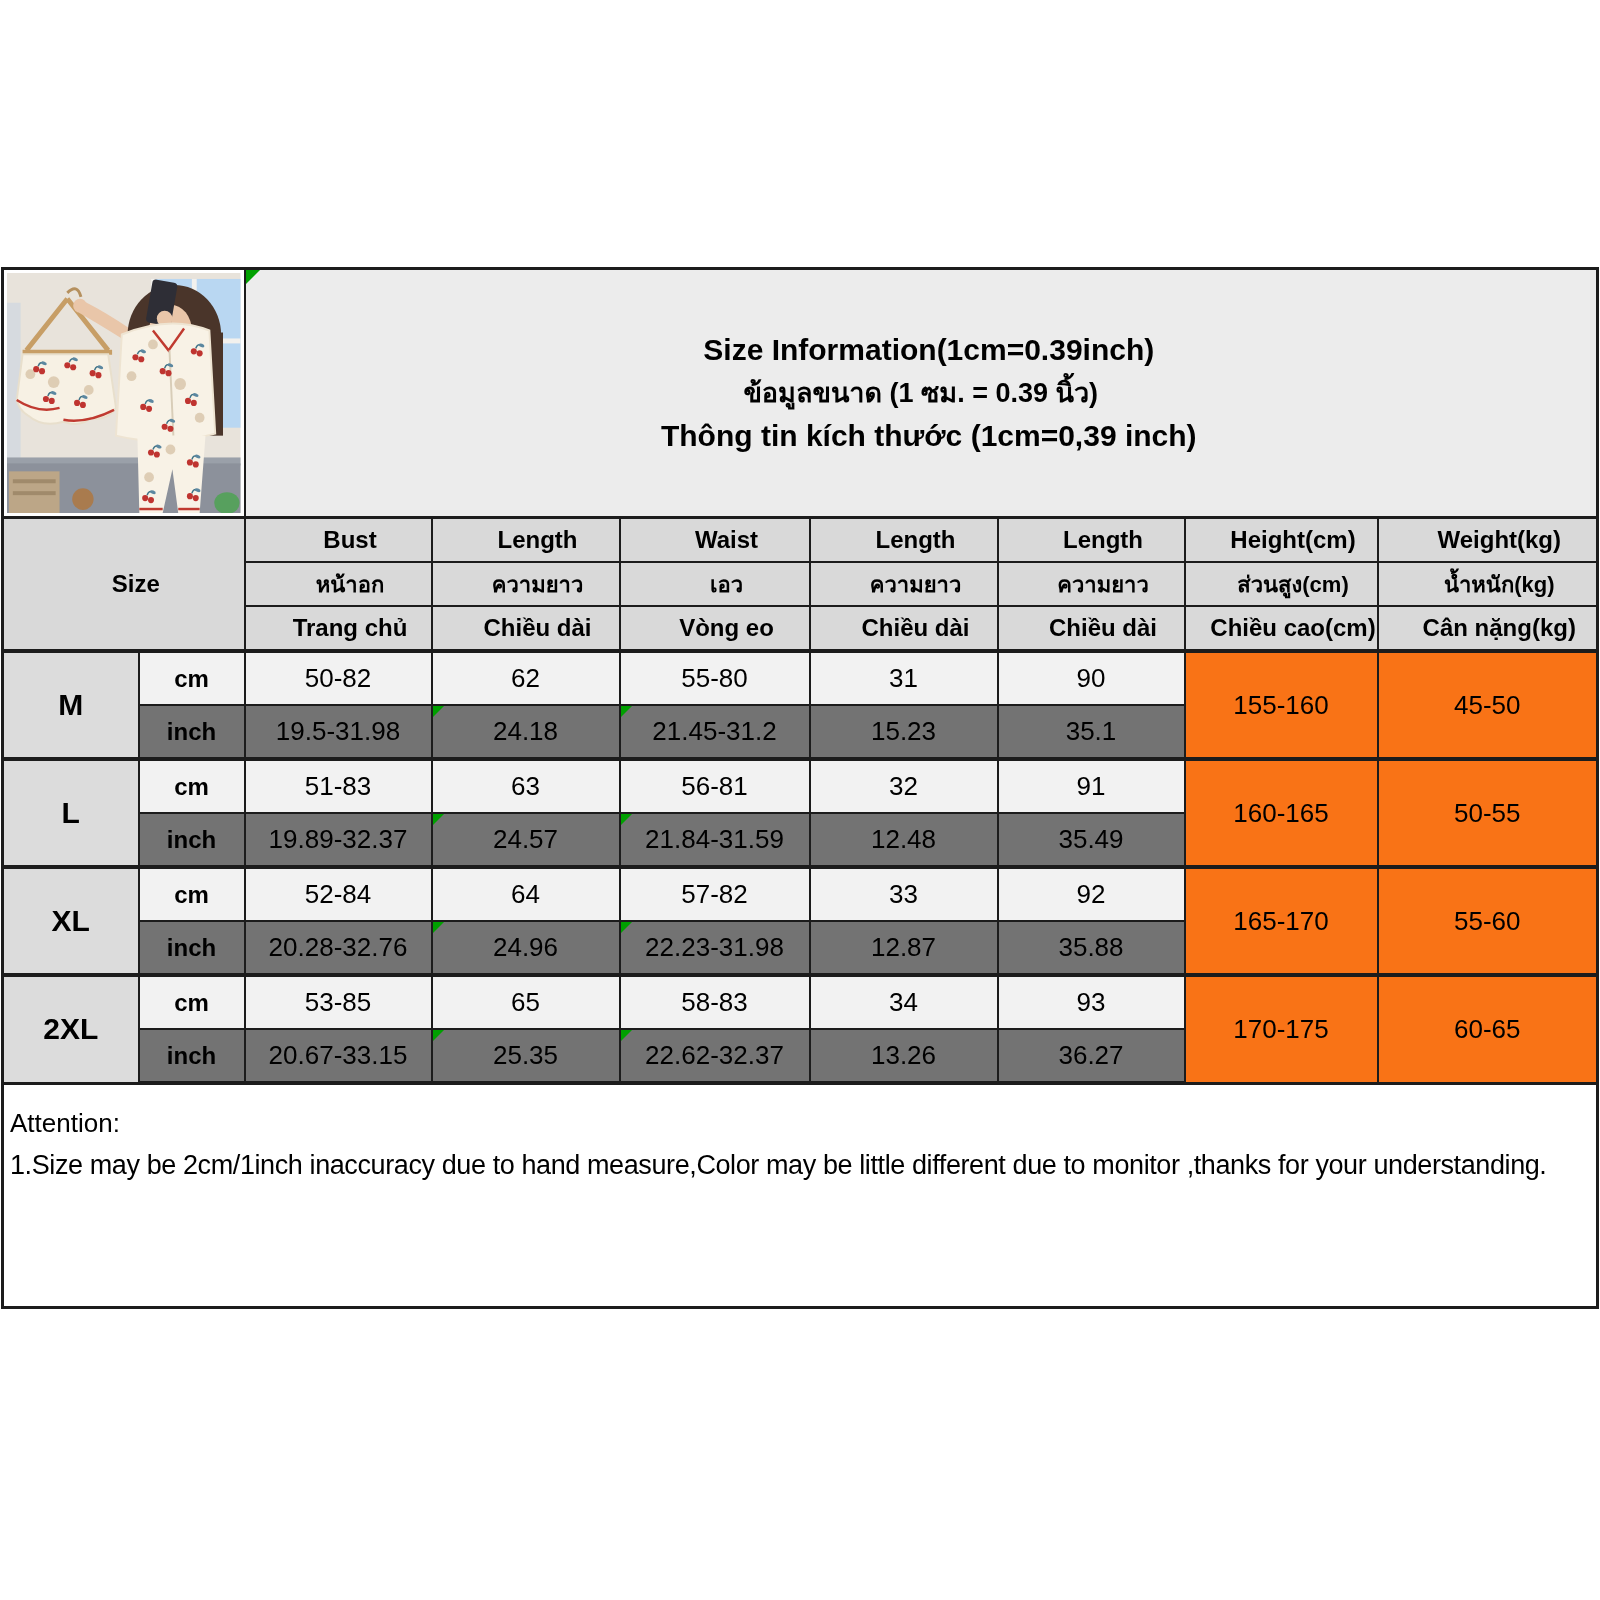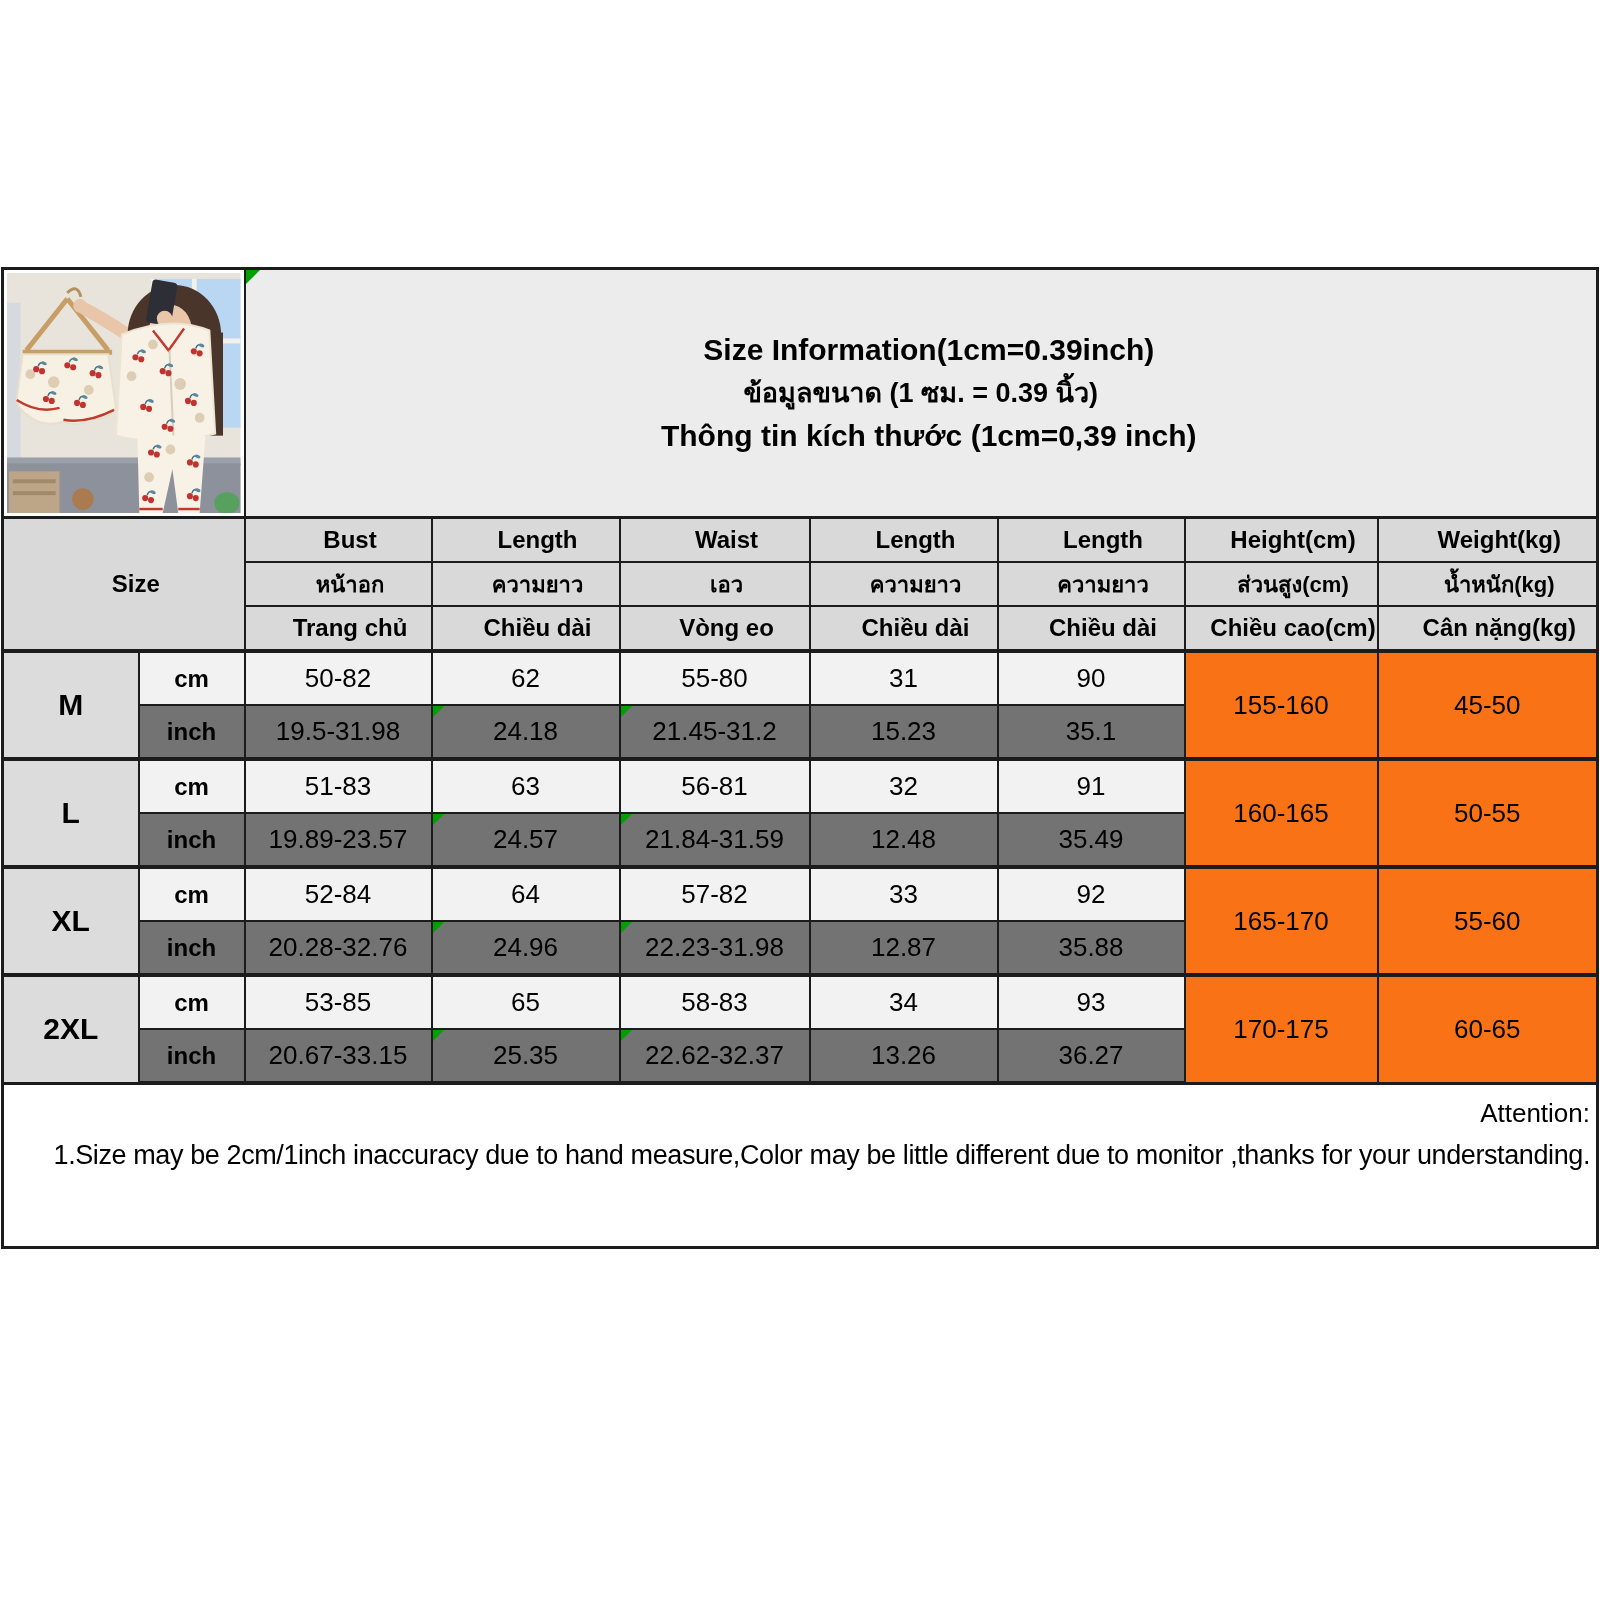--- a/index.html
+++ b/index.html
@@ -26,22 +26,22 @@
   td.c-size{background:#dcdcdc;font-weight:bold;font-size:30px;}
   td.c-unit{font-weight:bold;font-size:24px;}
   td.c-hw{background:#f97316;font-size:26px;}
   tr.group-start td{border-top-width:4px;}
   tr.last-row td{border-bottom-width:4px;}
   
   .flag{position:absolute;top:0;left:0;width:0;height:0;
     border-top:11px solid #00a000;border-right:11px solid transparent;}
   .flag-lg{border-top-width:14px;border-right-width:14px;}
   
-  .attention{border:3px solid #1c1c1c;border-top:0;height:164px;background:#fff;
-    padding:8px 6px;box-sizing:border-box;text-align:right;}
+  .attention{border:3px solid #1c1c1c;border-top:0;height:224px;background:#fff;
+    padding:18px 6px;box-sizing:border-box;text-align:left;}
   .attention .att-head{font-size:26px;line-height:40px;}
   .attention .att-line{font-size:27px;line-height:45px;letter-spacing:-0.4px;}
 </style>
 </head>
 <body>
 
 <div class="sheet">
   <table class="size-table">
     <colgroup>
       <col style="width:136px">
@@ -193,21 +193,21 @@
       <td>51-83</td>
       <td>63</td>
       <td>56-81</td>
       <td>32</td>
       <td>91</td>
       <td class="c-hw" rowspan="2">160-165</td>
       <td class="c-hw" rowspan="2">50-55</td>
     </tr>
     <tr class="r-inch">
       <td class="c-unit">inch</td>
-      <td>19.89-23.57</td>
+      <td>19.89-32.37</td>
       <td><i class="flag"></i><span>24.57</span></td>
       <td><i class="flag"></i><span>21.84-31.59</span></td>
       <td>12.48</td>
       <td>35.49</td>
     </tr>
 
     <tr class="r-cm group-start">
       <td class="c-size" rowspan="2">XL</td>
       <td class="c-unit">cm</td>
       <td>52-84</td>

